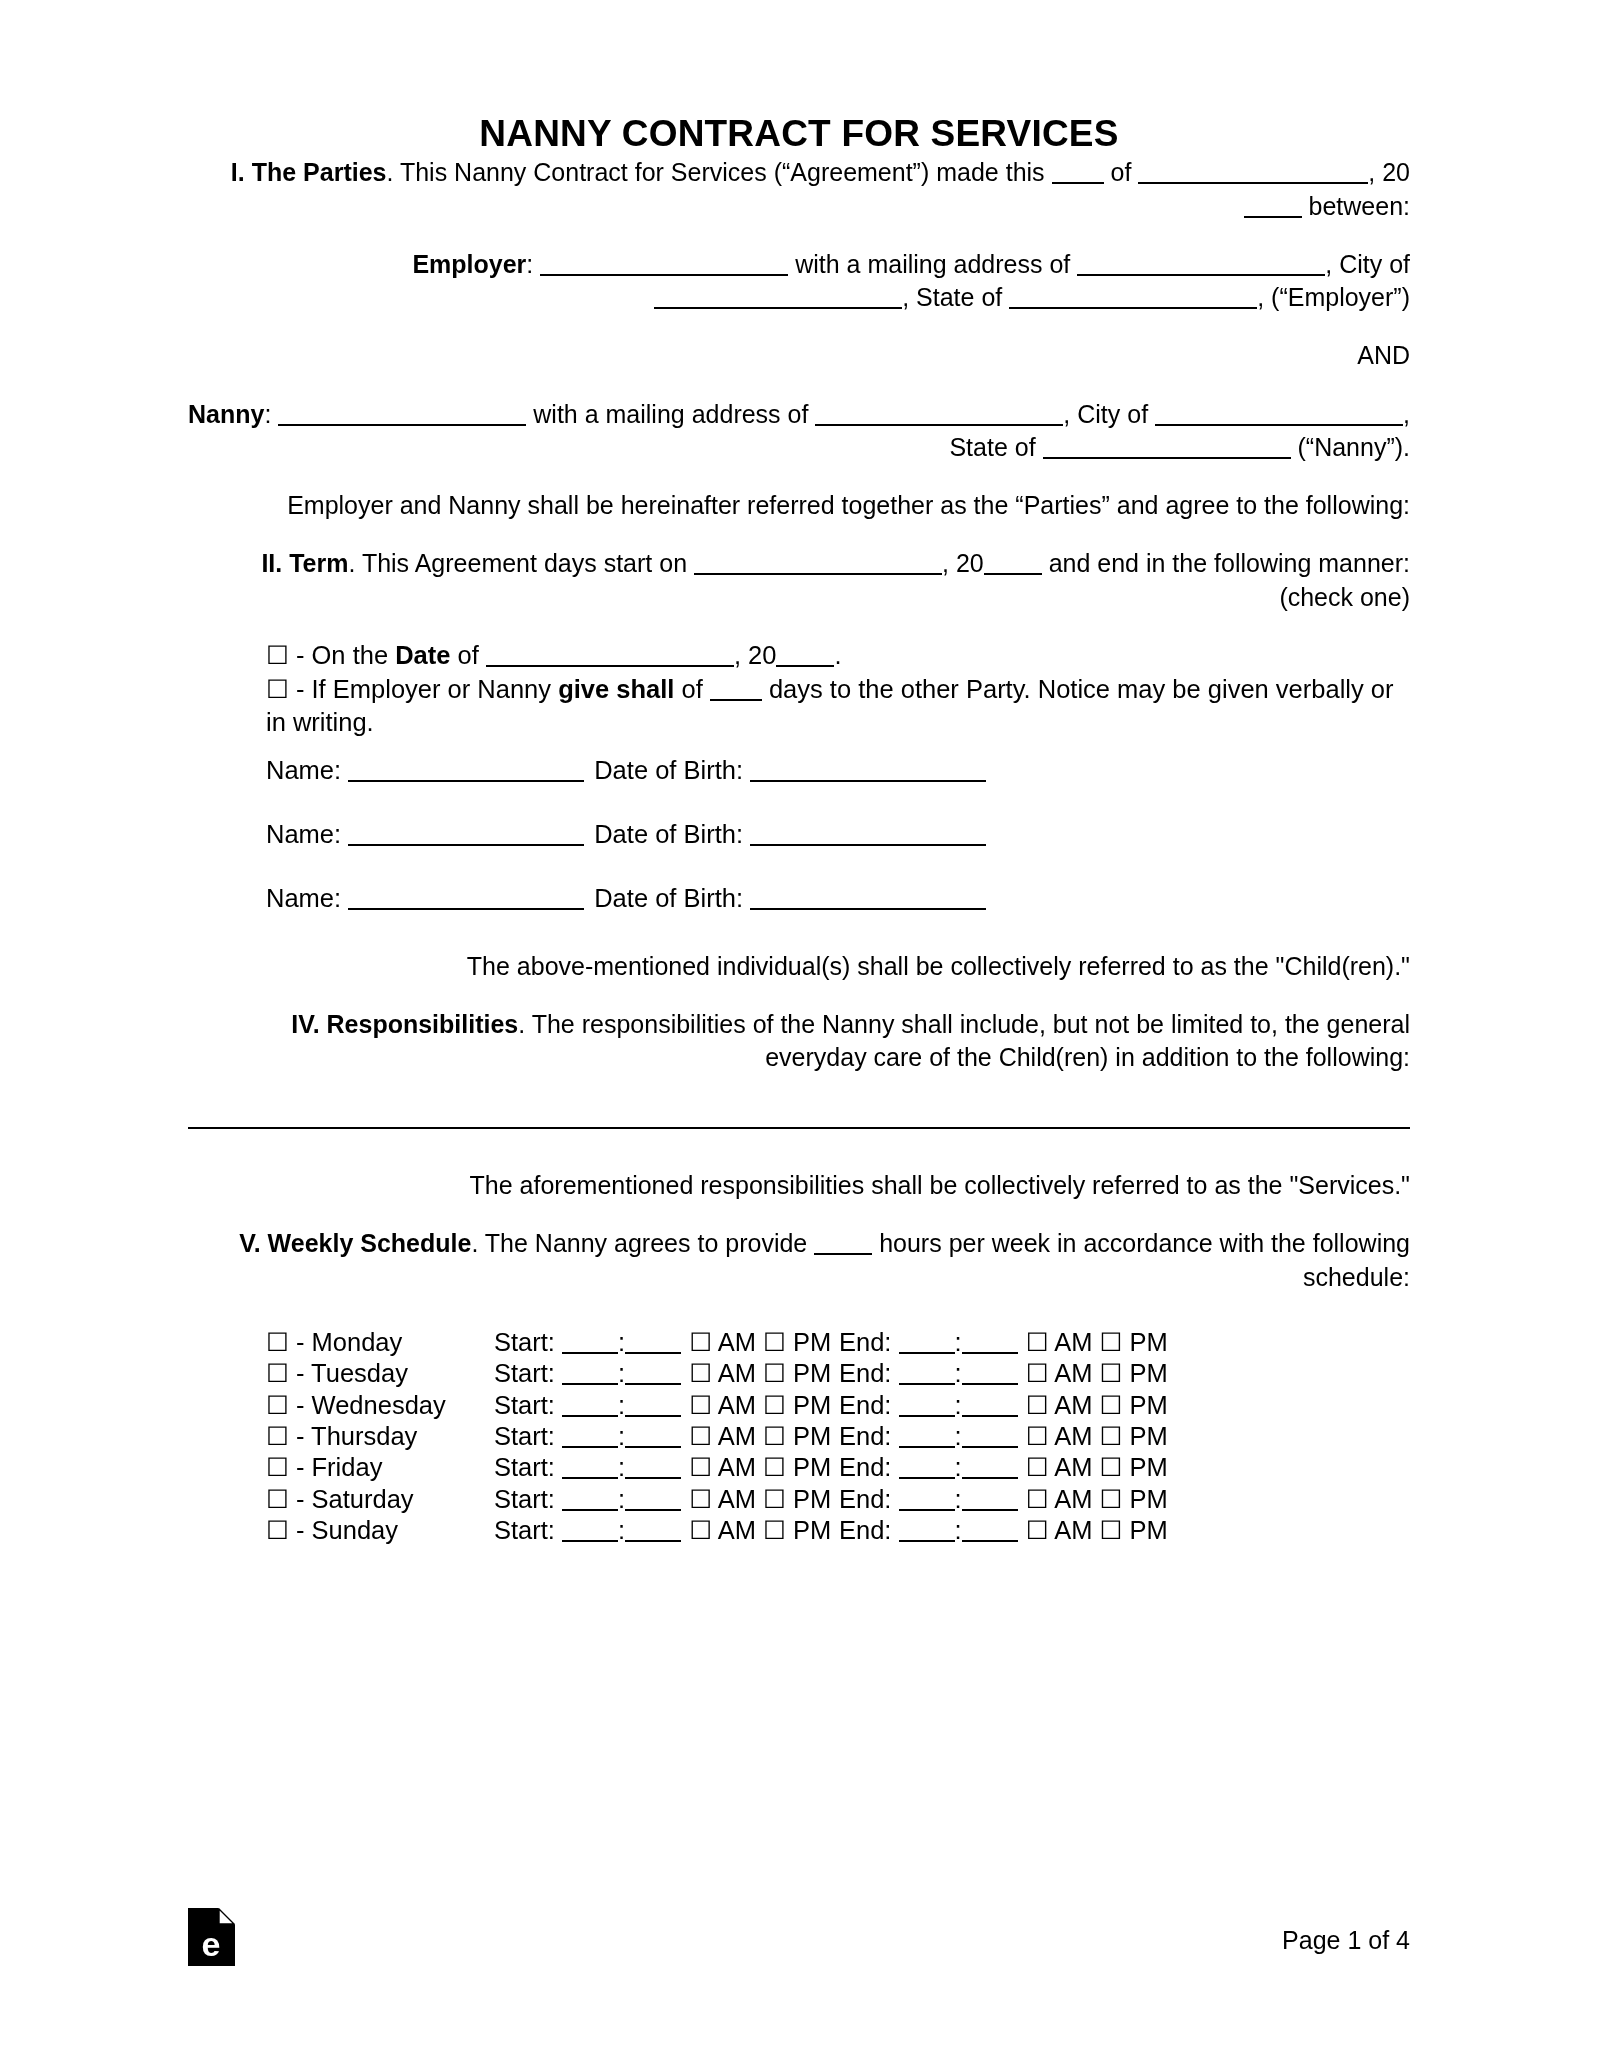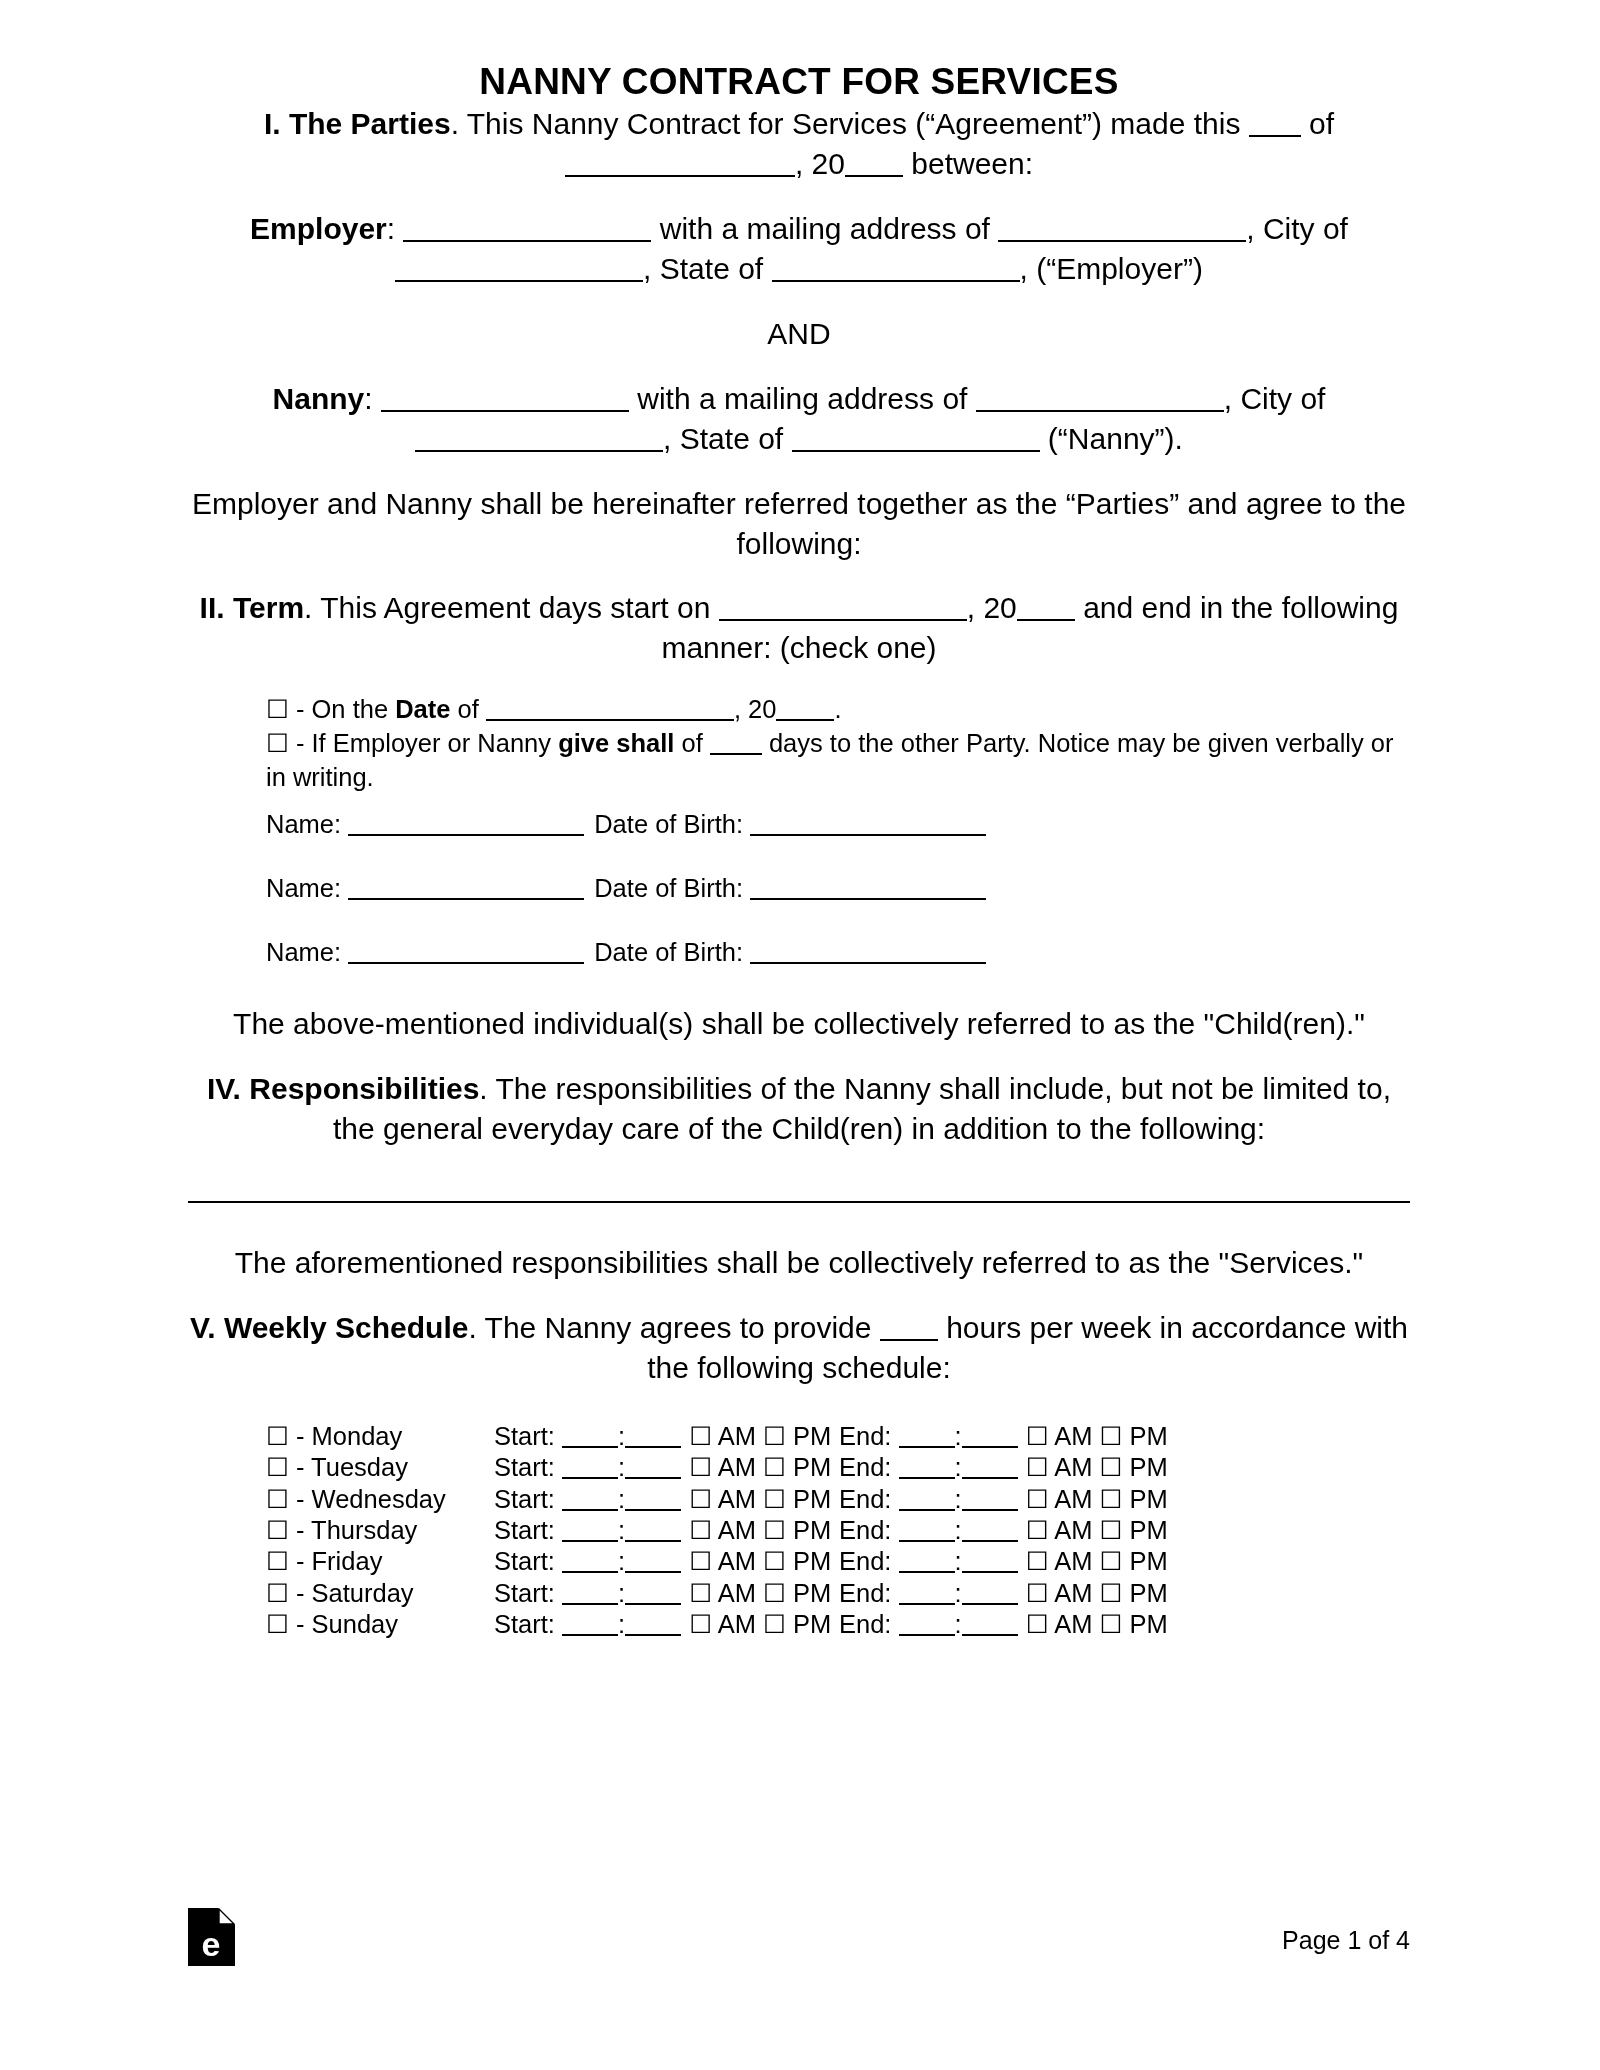--- a/index.html
+++ b/index.html
@@ -24,28 +24,28 @@
     left: 188px;
     top: 0;
     width: 1222px;
   }
   .doc-title {
     text-align: center;
     font-size: 37px;
     font-weight: bold;
     letter-spacing: 0.2px;
     margin: 0;
-    padding-top: 60px;
+    padding-top: 112px;
     line-height: 1.2;
   }
   p.para {
-    font-size: 30px;
+    font-size: 25px;
     line-height: 1.33;
     margin: 0 0 25px 0;
-    text-align: center;
+    text-align: right;
   }
   .first-para { margin-top: 84px; }
   b, strong { font-weight: bold; }
 
   
   .bl {
     display: inline-block;
     border-bottom: 2px solid #000;
     vertical-align: baseline;
     height: 1.02em;

